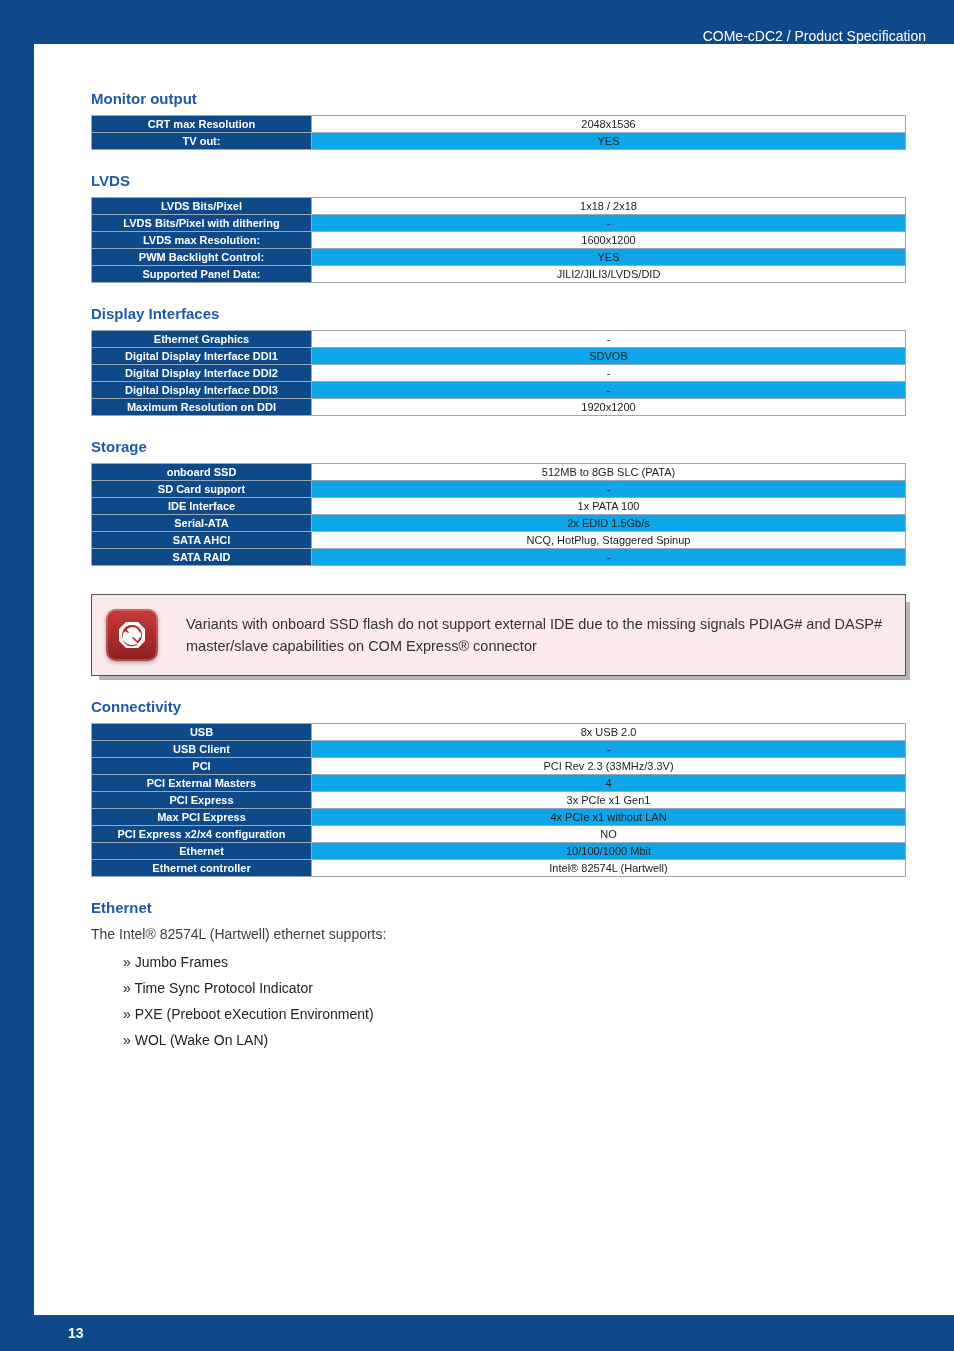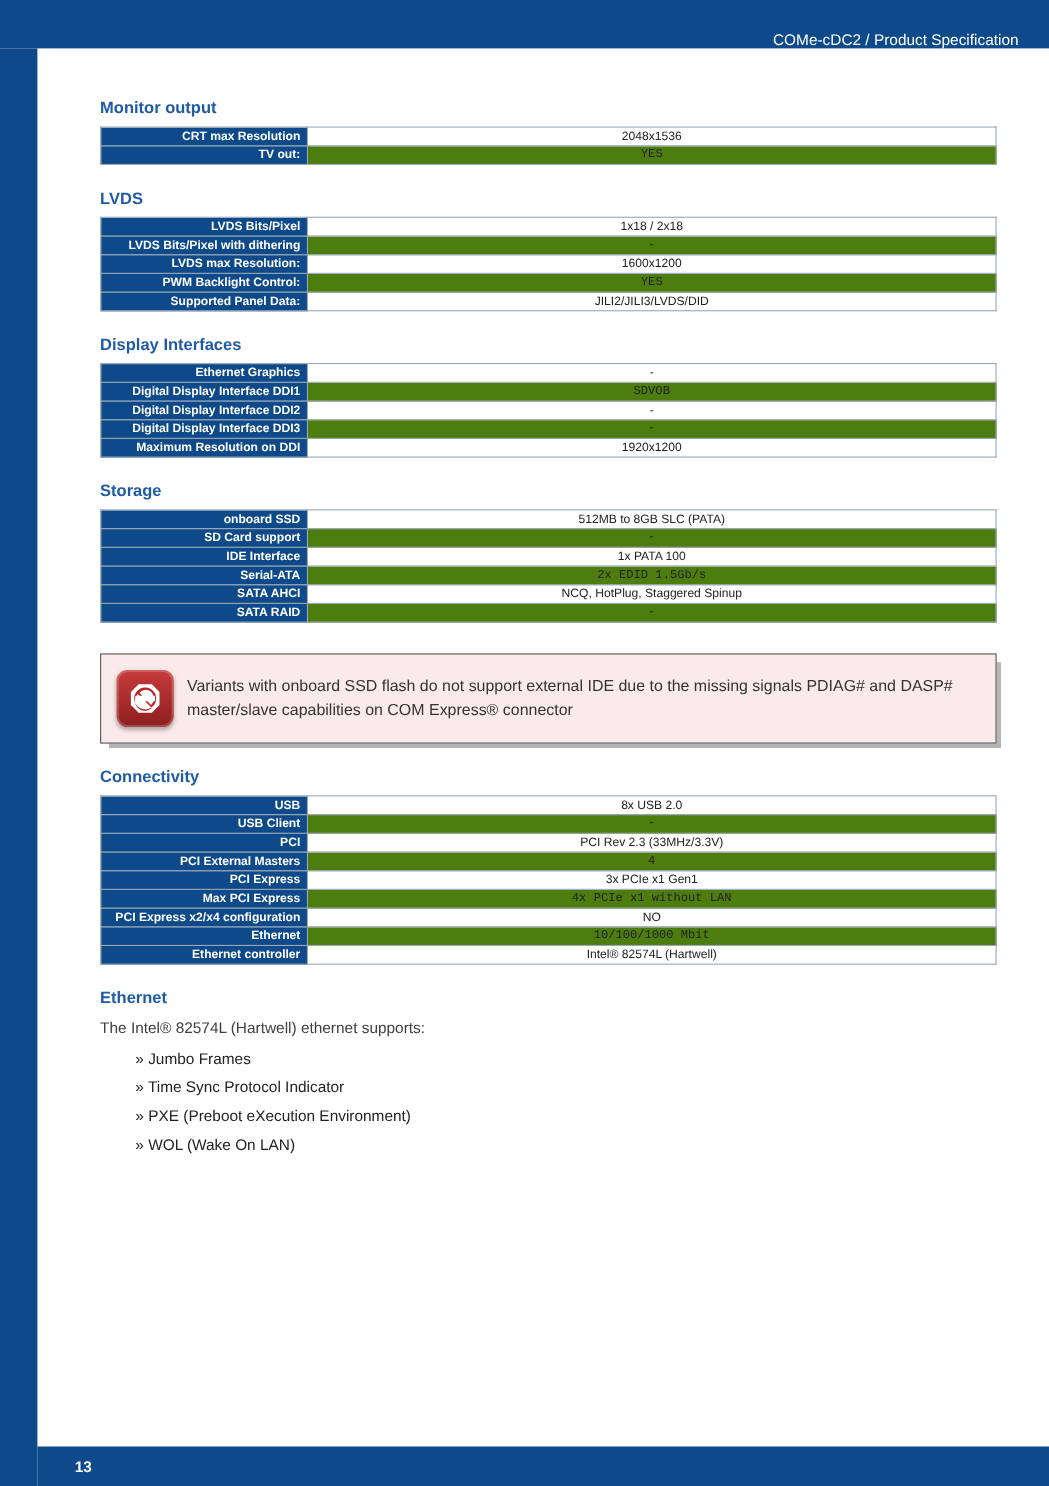--- a/index.html
+++ b/index.html
@@ -53,47 +53,47 @@
   }
   table.spec td {
     border: 1px solid #9aa8b5;
     padding: 2px 6px;
     font-size: 11px;
     vertical-align: middle;
   }
   table.spec td.label {
     background: #0e4a8a;
     color: #fff;
-    width: 188px;
+    width: 220px;
     font-weight: 700;
-    text-align: right;
+    text-align: center;
   }
   table.spec td.value {
     text-align: center;
     color: #222;
   }
-  table.spec tr.shade td.value { background: #4d7c0f; font-family: Liberation Mono, monospace; }
+  table.spec tr.shade td.value { background: #0ea5e9; }
 
   .callout-wrap {
     margin: 28px 0 8px 0;
     position: relative;
   }
   .callout-shadow {
     position: absolute;
     top: 8px; left: 8px; right: -4px; bottom: -4px;
     background: #b6b6b6;
   }
   .callout {
     position: relative;
     border: 1px solid #555;
     background: #fbeaea;
     padding: 14px 20px 14px 14px;
     display: flex;
     align-items: center;
-    gap: 12px;
+    gap: 28px;
   }
   .callout .icon {
     width: 52px; height: 52px; flex: 0 0 auto;
     border-radius: 10px;
     background: linear-gradient(#c73b3b,#8d1f1f);
     display: flex; align-items: center; justify-content: center;
     box-shadow: inset 0 0 0 2px #fff3, 0 2px 4px rgba(0,0,0,.3);
   }
   .callout .icon svg { width: 32px; height: 32px; }
   .callout .txt {

